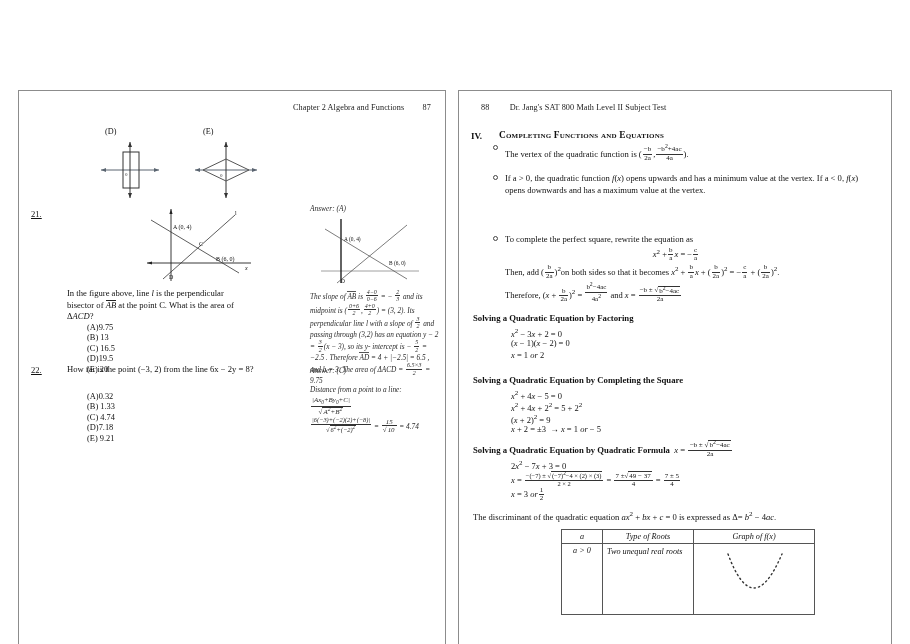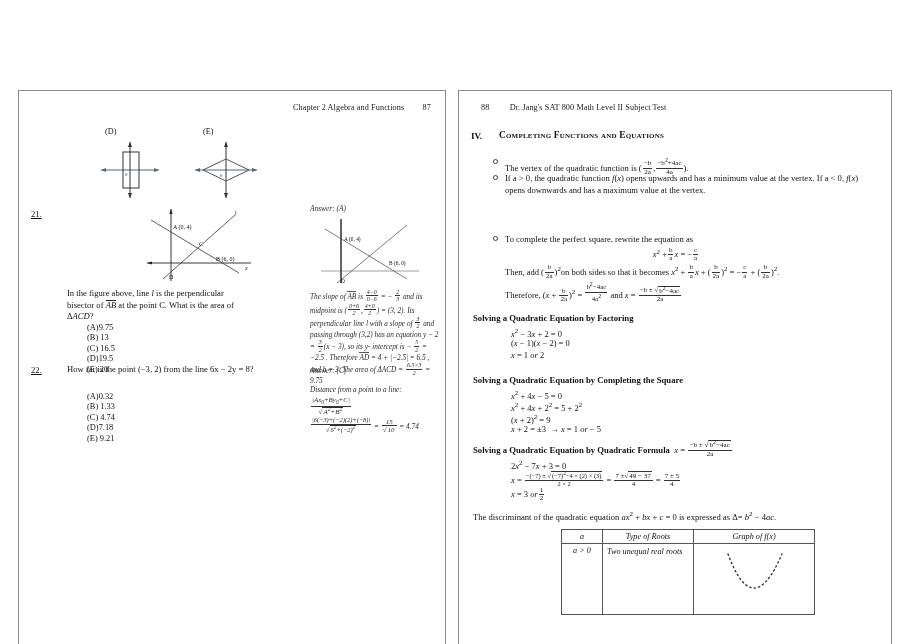--- a/index.html
+++ b/index.html
@@ -301,21 +301,21 @@
     <div class="hdr" style="left:22px; top:12px;">
       <span>88</span>
       <span style="display:inline-block;width:16px;"></span>
       <span>Dr. Jang's SAT 800 Math Level II Subject Test</span>
     </div>
 
     <div class="sec-roman" style="left:12px; top:40px;">IV.</div>
     <div class="sec-title" style="left:40px; top:39px;">Completing Functions and Equations</div>
 
 
-    <div class="bullet-row" style="left:34px; top:66px; width:380px;">
+    <div class="bullet-row" style="left:34px; top:52px; width:380px;">
       <span class="bullet-mark"></span>
       <span class="bullet-text" style="margin-left:12px;">
         The vertex of the quadratic function is (<span class="frac"><span class="num">−b</span><span class="den">2a</span></span>,<span class="frac"><span class="num">−b<span class="sq">2</span>+4ac</span><span class="den">4a</span></span>).
       </span>
     </div>
 
     <div class="bullet-row" style="left:34px; top:82px; width:382px;">
       <span class="bullet-mark"></span>
       <span class="bullet-text" style="margin-left:12px;">
         If a &gt; 0, the quadratic function <span class="mi">f</span>(<span class="mi">x</span>) opens upwards and has a minimum value at the vertex. If a &lt; 0, <span class="mi">f</span>(<span class="mi">x</span>) opens downwards and has a maximum value at the vertex.

